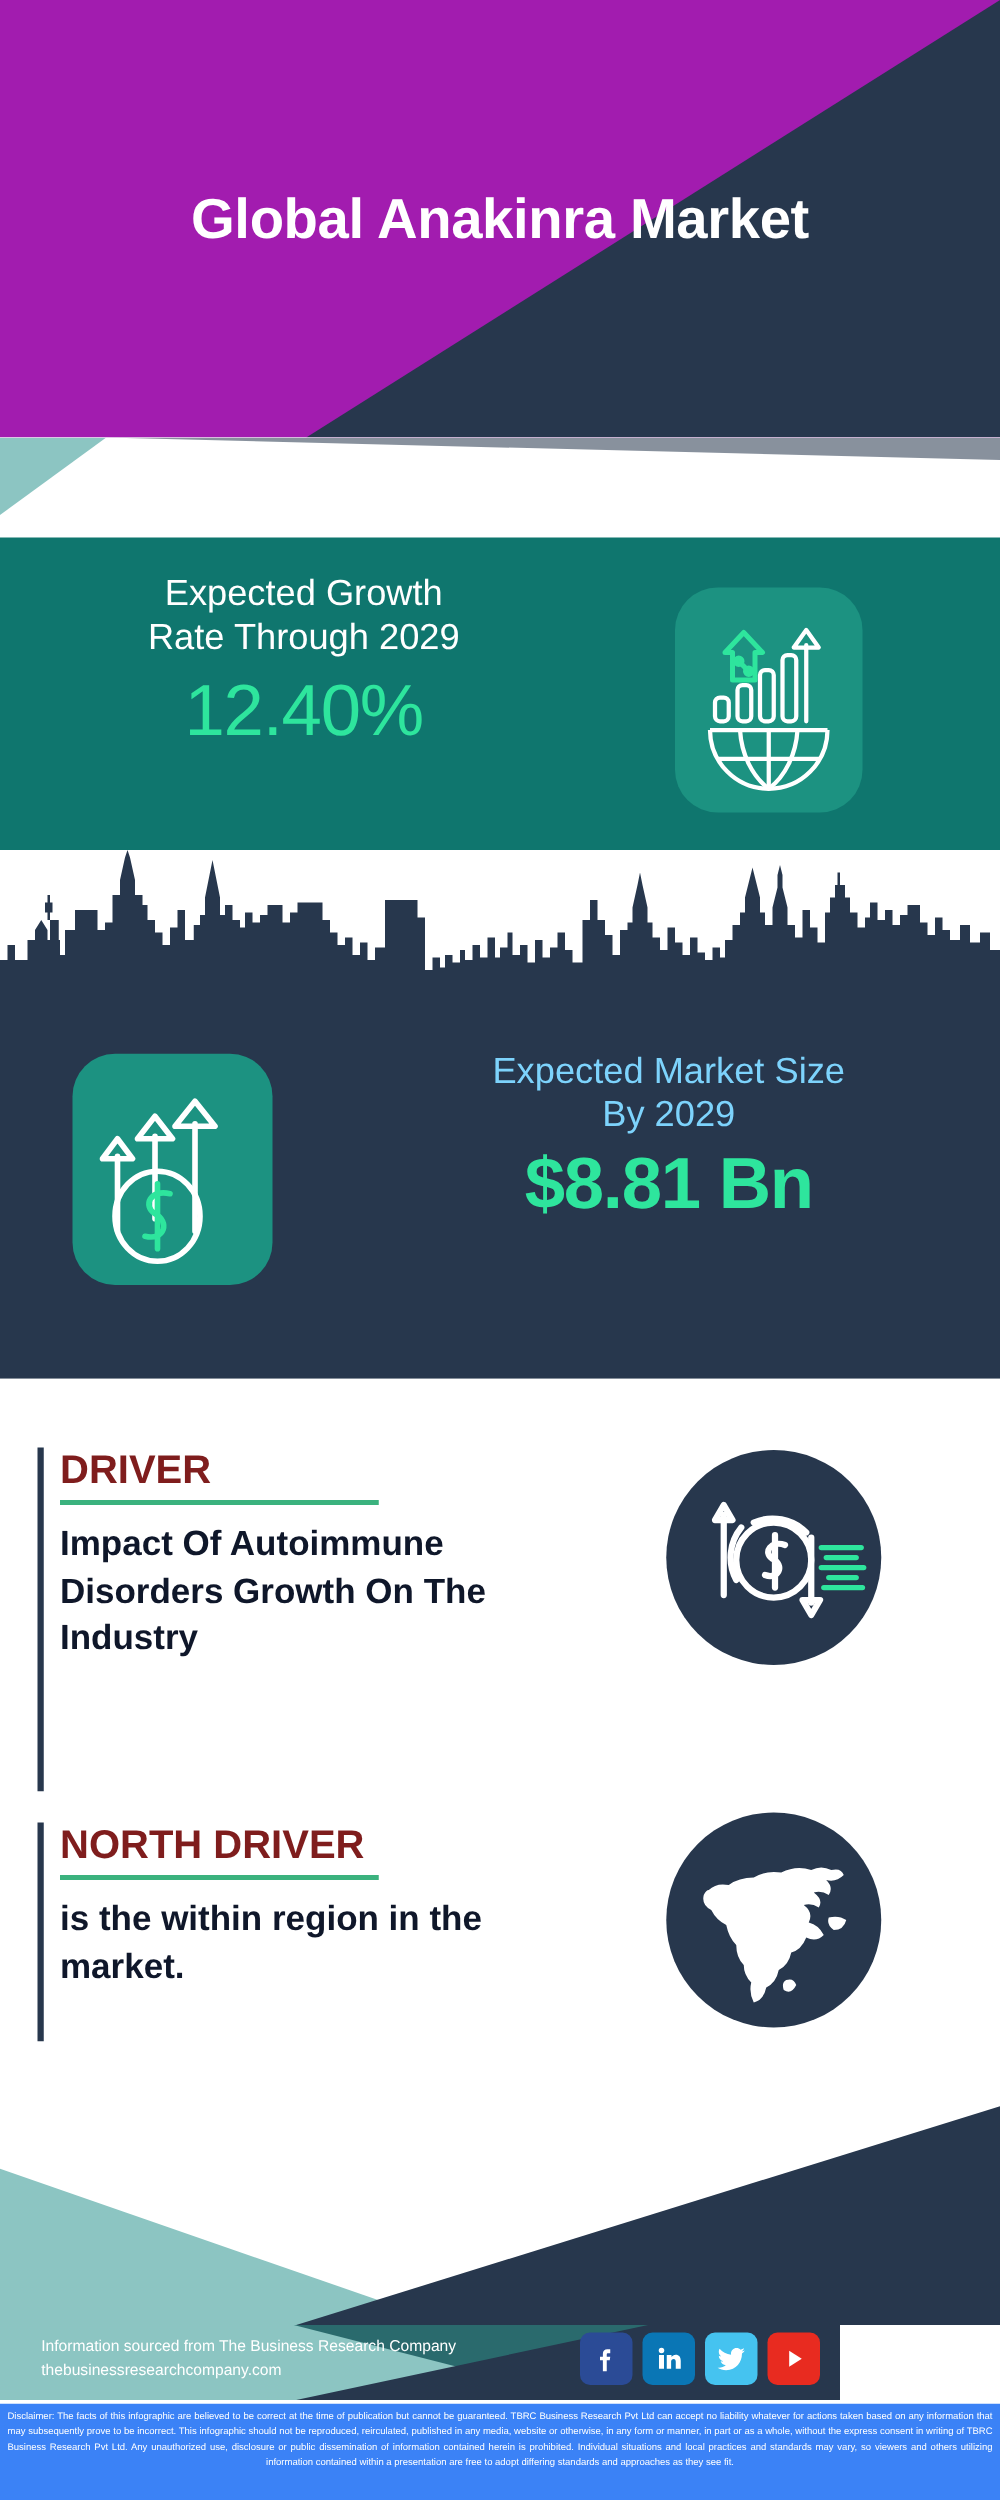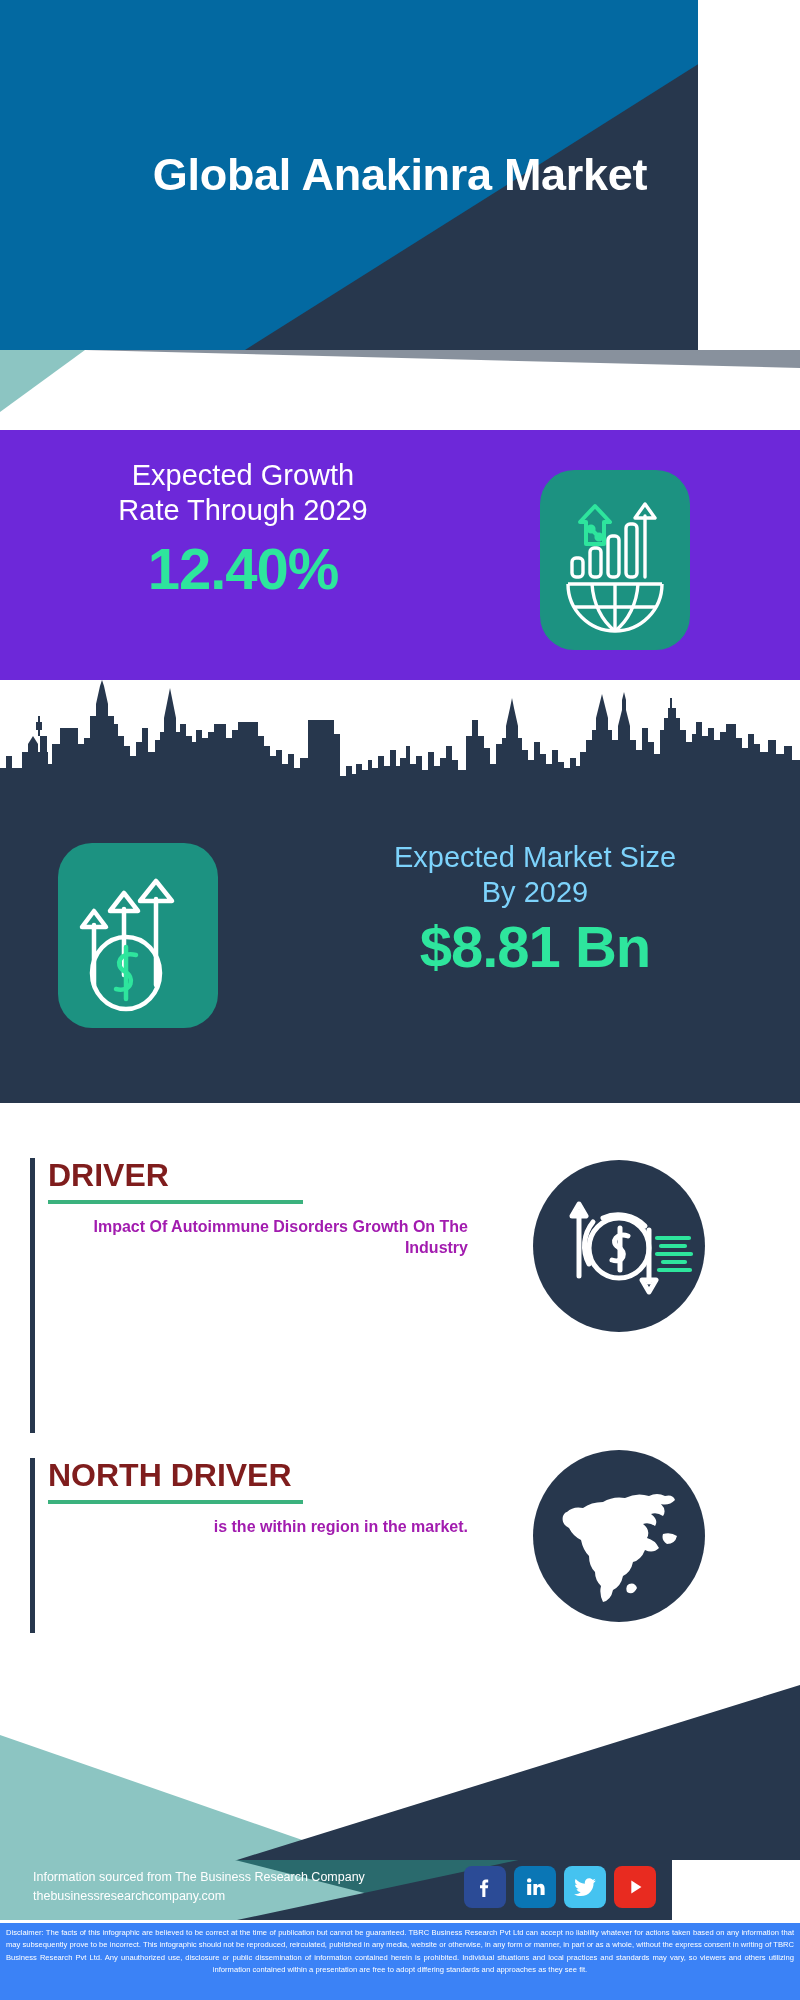--- a/index.html
+++ b/index.html
@@ -5,22 +5,22 @@
   * { margin:0; padding:0; box-sizing:border-box; }
   html,body { background:#ffffff; }
   body {
     width:800px; height:2000px; position:relative; overflow:hidden;
     font-family:"Liberation Sans", sans-serif;
     -webkit-font-smoothing:antialiased;
   }
 
   
   .header {
-    position:absolute; left:0; top:0; width:698px; height:350px;
-    background:#0369a1; overflow:hidden;
+    position:absolute; left:0; top:0; width:800px; height:350px;
+    background:#a21caf; overflow:hidden;
   }
   .header-diag {
     position:absolute; left:0; top:0; width:800px; height:350px;
   }
   .header-title {
     position:absolute; left:0; top:0; width:800px; height:350px;
     display:flex; align-items:center; justify-content:center;
     color:#ffffff; font-size:45px; font-weight:bold;
     letter-spacing:-0.3px; z-index:3;
   }
@@ -28,29 +28,29 @@
   
   .band-divider {
     position:absolute; left:0; top:350px; width:800px; height:80px;
     background:#ffffff; overflow:hidden;
   }
   .band-divider svg { position:absolute; left:0; top:0; }
 
   
   .growth {
     position:absolute; left:0; top:430px; width:800px; height:272px;
-    background:#6d28d9; overflow:hidden;
+    background:#0f766e; overflow:hidden;
   }
   .growth-text {
     position:absolute; left:28px; top:28px; width:430px;
     text-align:center; color:#ffffff;
   }
   .growth-label { font-size:29px; line-height:1.22; font-weight:400; color:#ffffff; }
   .growth-value {
-    margin-top:10px; font-size:58px; font-weight:bold;
+    margin-top:10px; font-size:58px; font-weight:normal;
     color:#2EE59D; letter-spacing:-1px; line-height:1.05;
   }
   .icon-box {
     position:absolute; border-radius:34px; background:#1C9281;
   }
   .icon-box.growth-icon { left:540px; top:40px; width:150px; height:180px; }
 
   
   .skyline-wrap {
     position:absolute; left:0; top:680px; width:800px; height:120px;
@@ -92,22 +92,22 @@
 
   .fact-body { position:absolute; left:48px; top:0; width:420px; }
   .fact-title {
     font-size:32px; font-weight:bold; color:#7f1d1d;
     letter-spacing:0px; line-height:1.12;
   }
   .fact-rule {
     margin-top:6px; width:255px; height:4px; background:#3BB27E;
   }
   .fact-desc {
-    margin-top:12px; font-size:16px; font-weight:bold;
-    color:#a21caf; line-height:1.35;text-align:right;
+    margin-top:12px; font-size:28px; font-weight:bold;
+    color:#0f172a; line-height:1.35;
   }
   .fact-circle {
     position:absolute; left:533px; width:172px; height:172px;
     border-radius:50%; background:#27374D; overflow:hidden;
   }
   .fact#fact-0 .fact-circle { top:2px; }
   .fact#fact-1 .fact-circle { top:-8px; }
 
   
   .bottom-decor {

